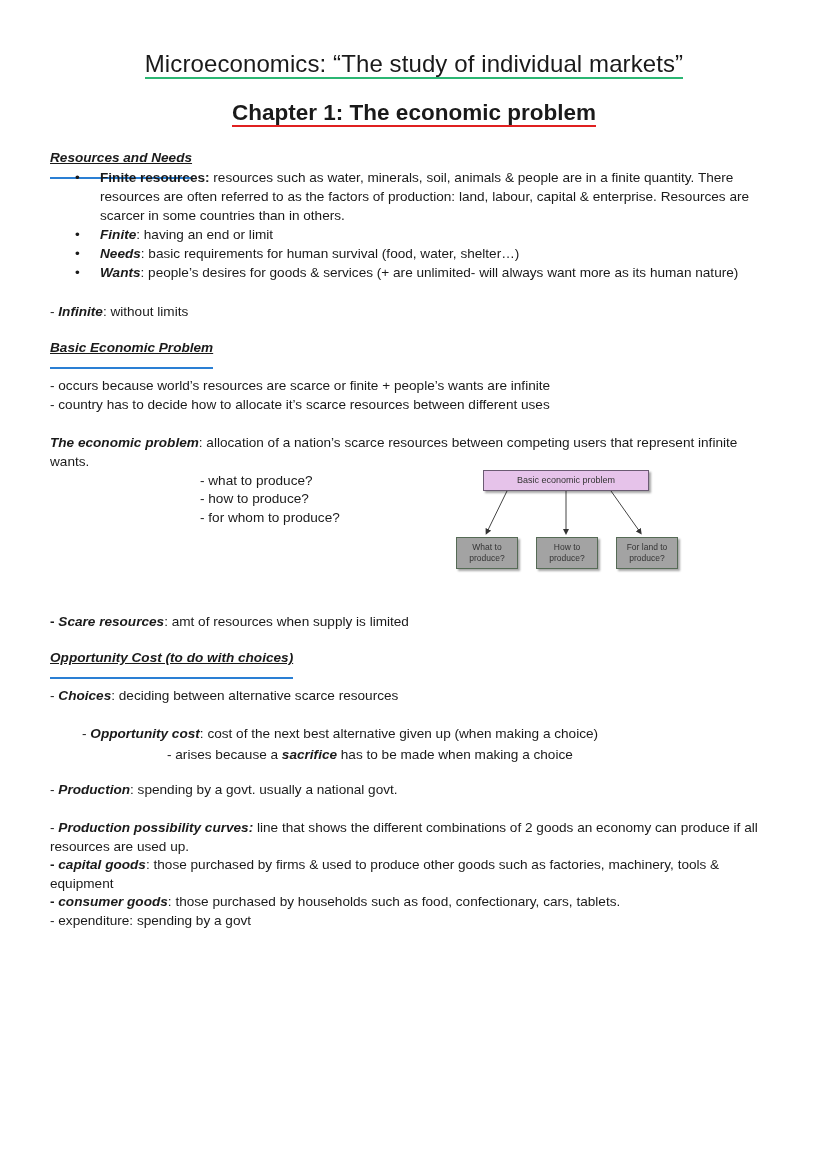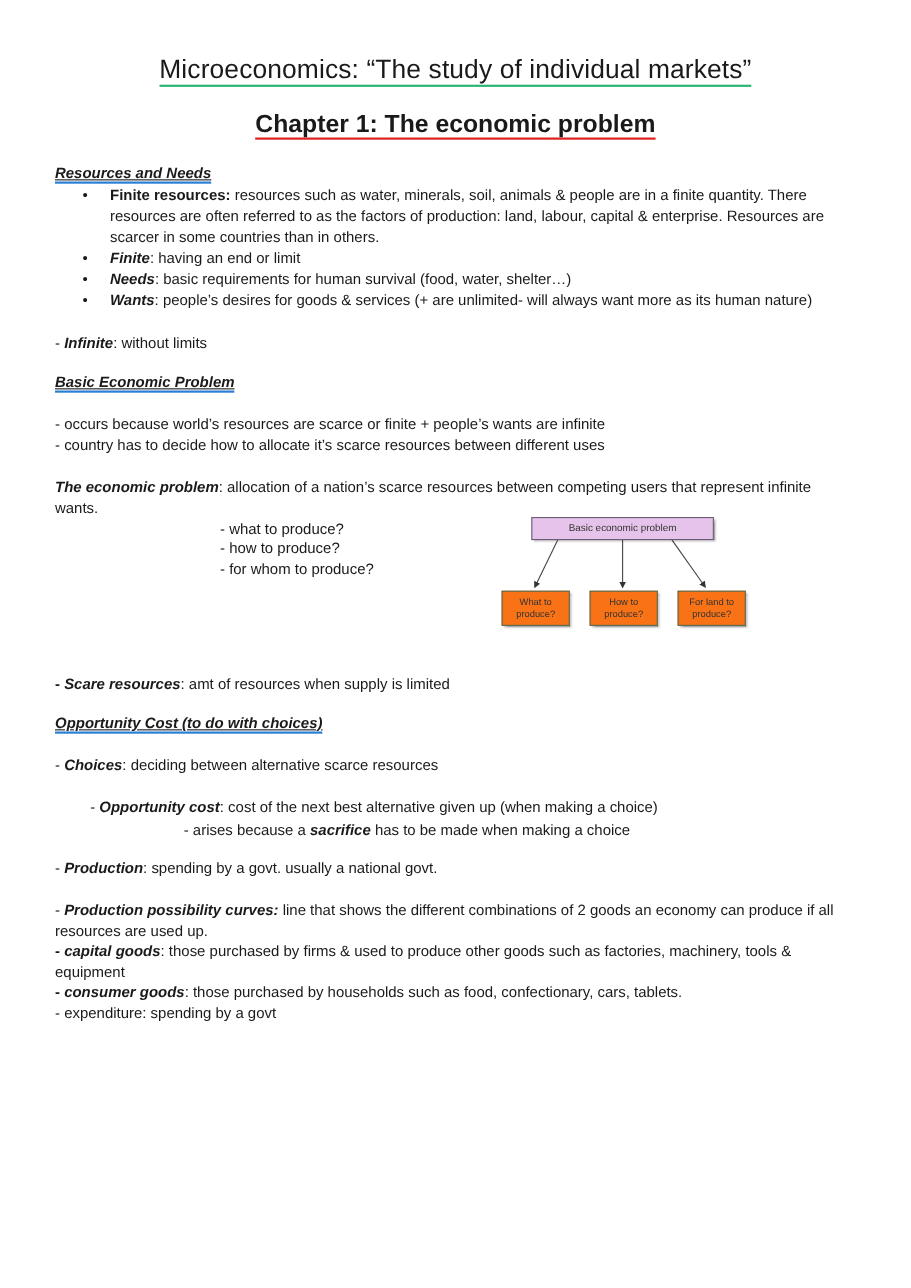--- a/index.html
+++ b/index.html
@@ -12,39 +12,39 @@
   .title {
     left:0; width:828px; text-align:center; top:50px; font-size:24px; letter-spacing:0.1px;
   }
   .title span { border-bottom:2px solid #2bb673; padding-bottom:0px; }
   .chapter {
     left:0; width:828px; text-align:center; top:100px; font-size:22.5px; font-weight:bold;
   }
   .chapter span { border-bottom:2px solid #e02020; }
   .txt { font-size:13.6px; line-height:19px; }
   .heading { font-size:13.6px; font-weight:bold; font-style:italic; text-decoration:underline; text-decoration-color:#1a1a1a; }
-  .heading span { border-bottom:2px solid #2a7fd4; padding-bottom:0; }
+  .heading span { border-bottom:2px solid #2a7fd4; padding-bottom:12px; }
   .bullet-list { left:70px; top:168px; width:720px; }
   .bullet { position:relative; padding-left:30px; white-space:normal; }
   .bullet .dot { position:absolute; left:5px; top:0; }
   b { font-weight:bold; }
   .bi { font-weight:bold; font-style:italic; }
   .wrap { white-space:normal; }
 
   
   .diagram { left:455px; top:470px; width:230px; height:105px; }
   .d-top {
     position:absolute; left:28px; top:0; width:164px; height:19px;
     background:#e6c3ea; border:1px solid #6b5b73;
     box-shadow:2px 2px 2px rgba(0,0,0,0.35);
     font-size:9px; line-height:19px; text-align:center; color:#333;
   }
   .d-box {
     position:absolute; top:67px; width:60px; height:30px;
-    background:#f97316; border:1px solid #556b55;
+    background:#a3a3a3; border:1px solid #556b55;
     box-shadow:2px 2px 2px rgba(0,0,0,0.35);
     font-size:8.5px; line-height:11px; text-align:center; color:#333;
     display:flex; align-items:center; justify-content:center; white-space:normal;
   }
   .d-svg { position:absolute; left:0; top:0; }
 </style>
 </head>
 <body>
 
 <div class="abs title"><span>Microeconomics: “The study of individual markets”</span></div>

